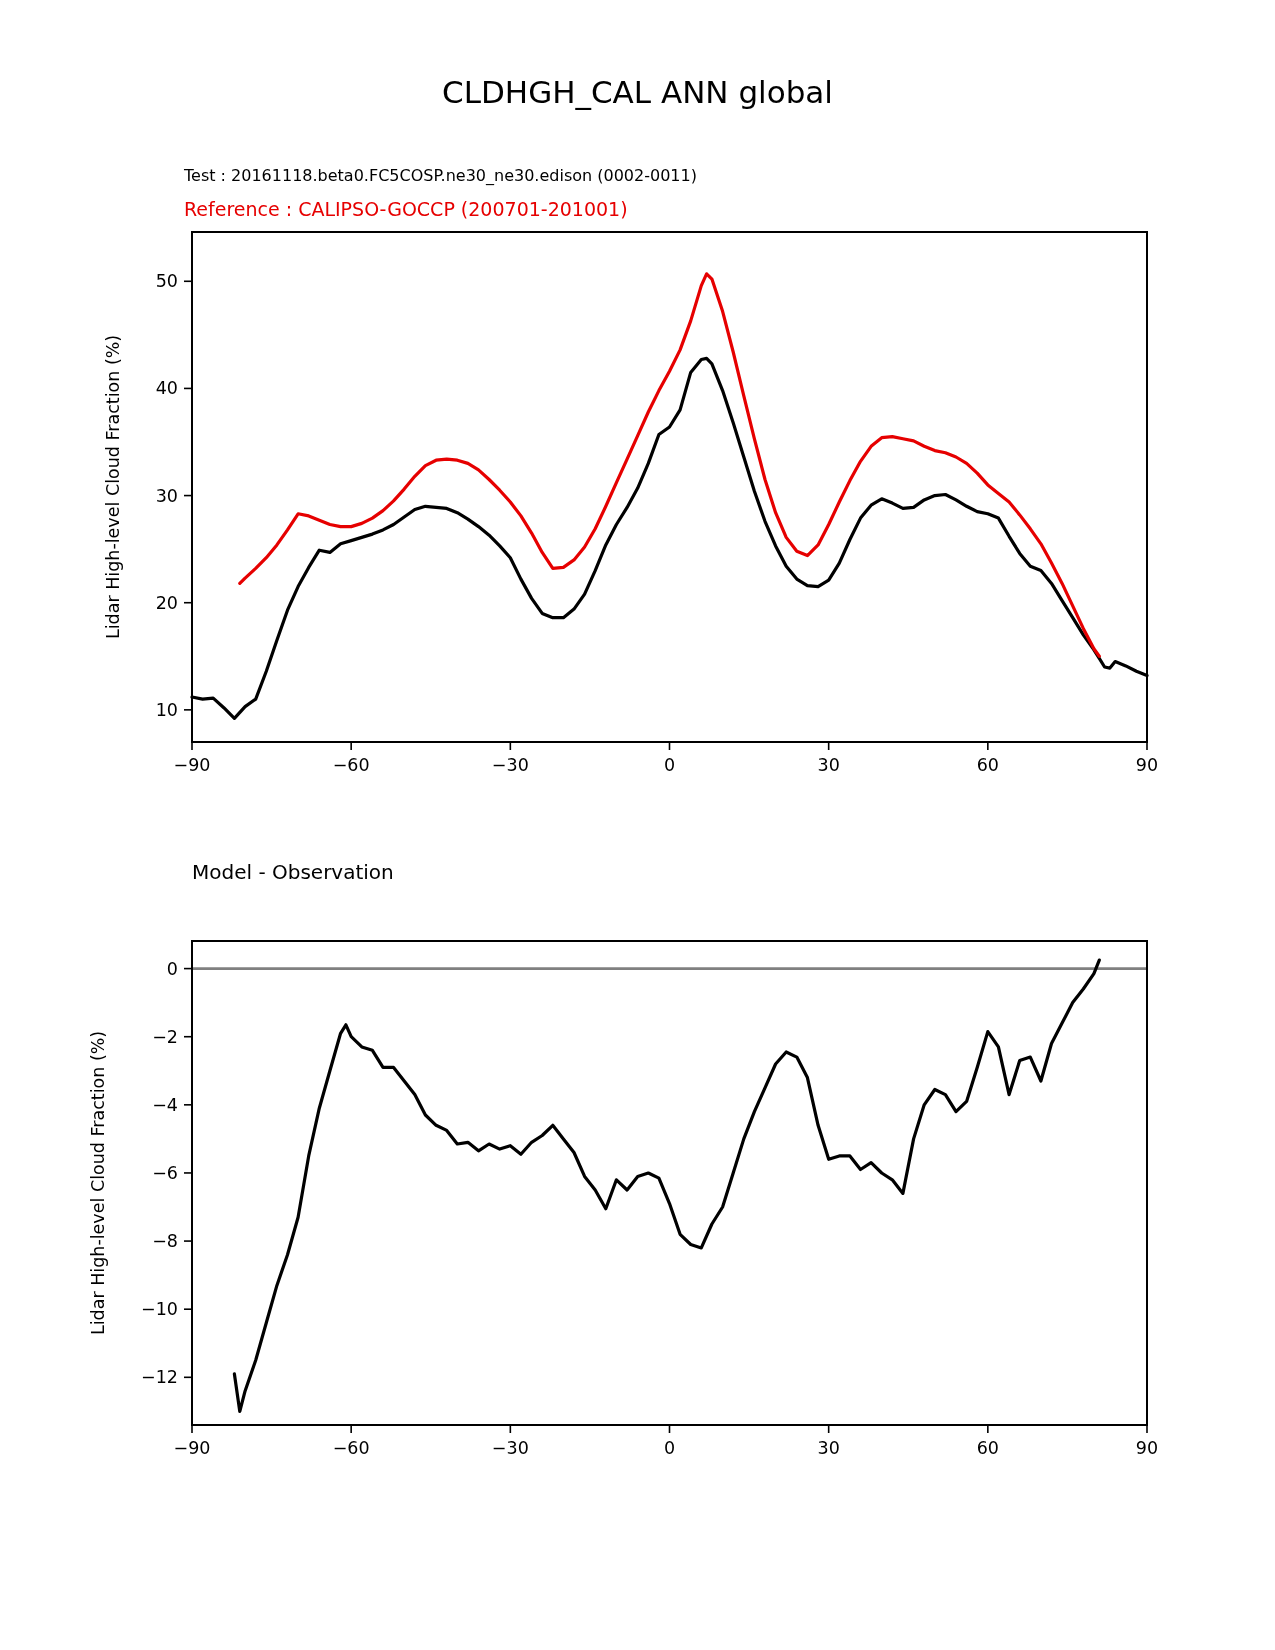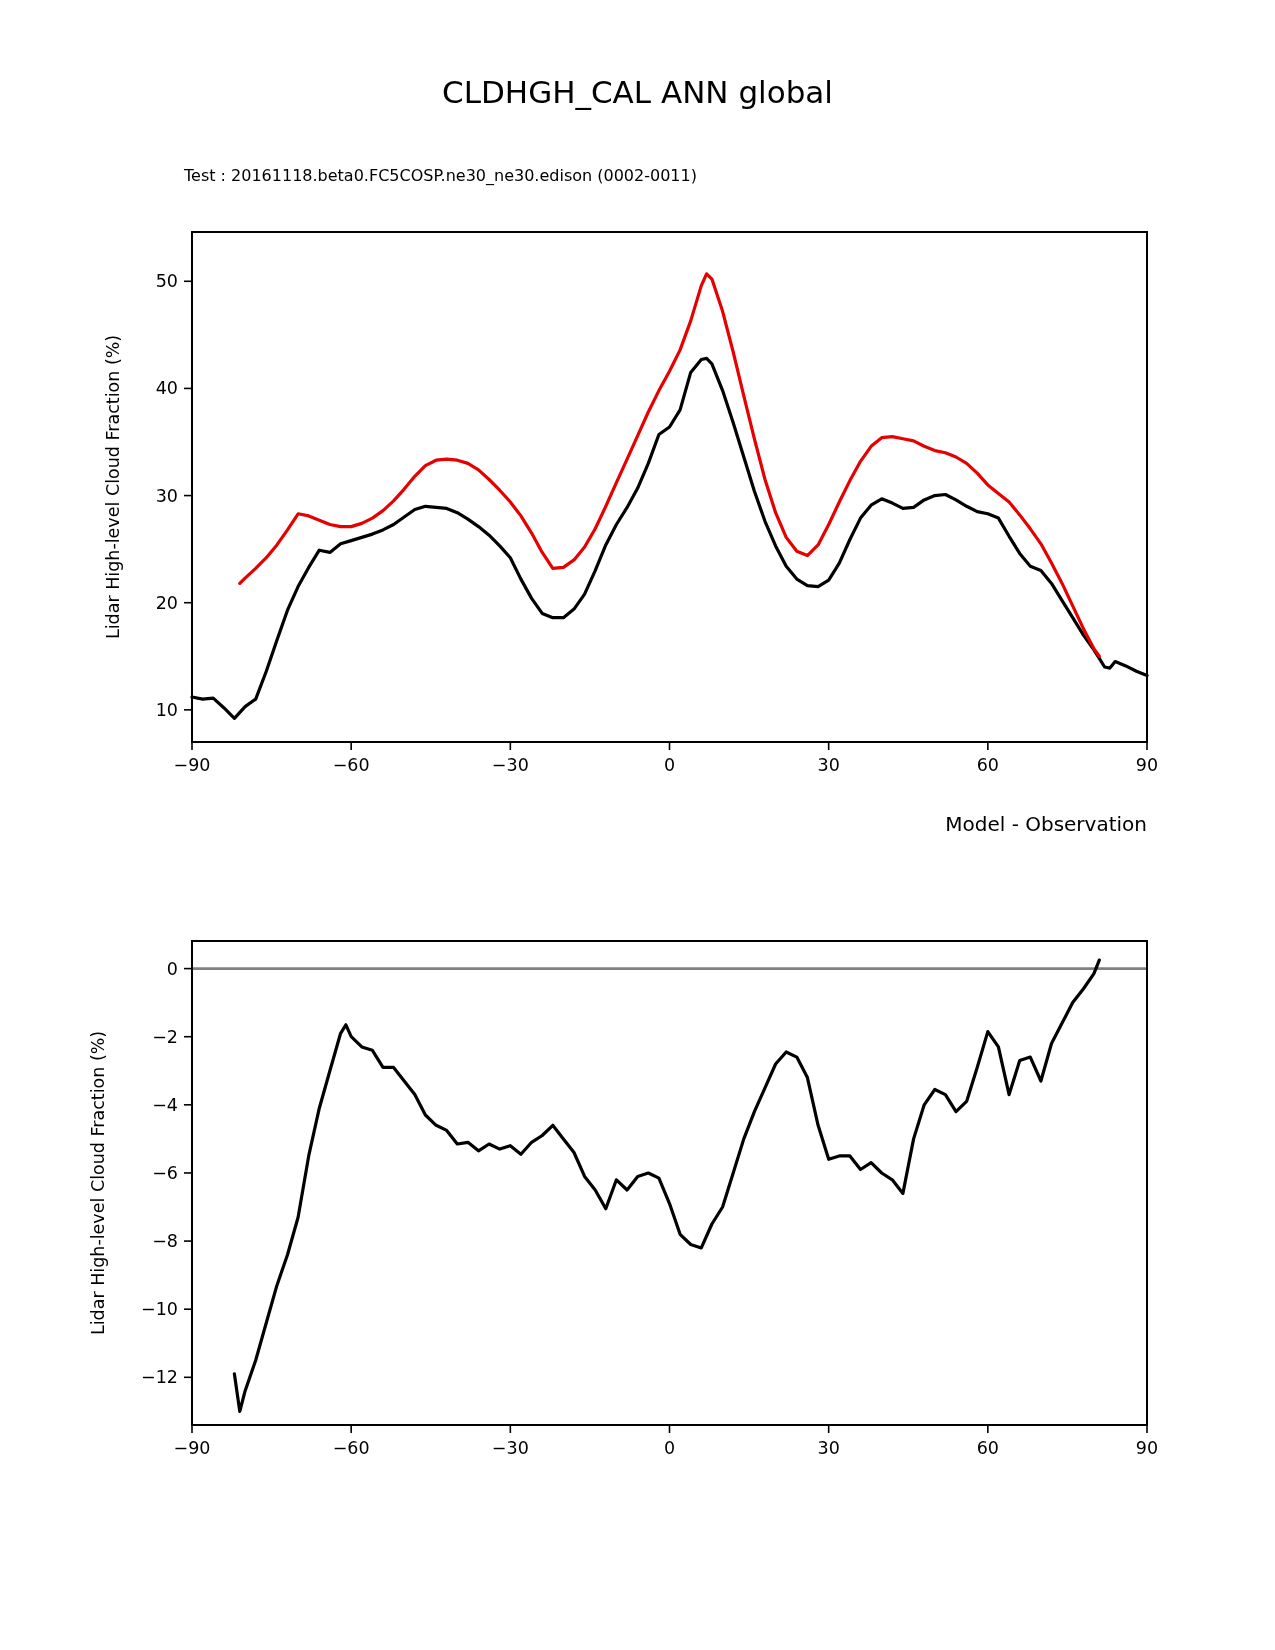--- a/index.html
+++ b/index.html
@@ -2,37 +2,38 @@
 <html><head>
 <meta charset="utf-8">
 <style>
   html,body{margin:0;padding:0;background:#fff;}
   .figure{position:relative;width:1275px;height:1650px;background:#ffffff;
           font-family:"DejaVu Sans","Liberation Sans",sans-serif;color:#000;overflow:hidden;padding-left:7px;}
   .suptitle{position:absolute;left:0;top:74px;width:1275px;text-align:center;
             font-size:31px;color:#000;}
   .hdr-test{position:absolute;left:184px;top:166px;font-size:16px;color:#000;white-space:nowrap;}
   .hdr-ref{position:absolute;left:184px;top:198px;font-size:19px;color:#e60000;white-space:nowrap;}
-  .axes-title{position:absolute;left:192px;top:812px;width:955px;text-align:right;
+  .axes-title{position:absolute;left:192px;top:860px;width:955px;text-align:left;
               font-size:20px;color:#000;}
   .ylabel{position:absolute;display:flex;align-items:center;justify-content:center;
           writing-mode:vertical-rl;transform:rotate(180deg);font-size:17.5px;color:#000;}
   .ylabel.top{left:103px;top:232px;height:510px;}
   .ylabel.bot{left:88px;top:941px;height:484px;}
   svg.chart{position:absolute;overflow:visible;}
   svg.chart text.tick{font-family:"DejaVu Sans","Liberation Sans",sans-serif;font-size:17.5px;fill:#000;}
 </style>
 </head>
 <body>
 
 <div class="figure">
 
   <div class="suptitle">CLDHGH_CAL ANN global</div>
 
   <div class="hdr-test">Test : 20161118.beta0.FC5COSP.ne30_ne30.edison (0002-0011)</div>
+  <div class="hdr-ref">Reference : CALIPSO-GOCCP (200701-201001)</div>
 
   <div class="ylabel top">Lidar High-level Cloud Fraction (%)</div>
   <svg class="chart" width="955" height="510" style="left:192px;top:232px;">
       <polyline points="0.0,465.0 10.6,467.1 21.2,466.1 31.8,475.7 42.4,486.4 53.1,474.6 63.7,467.1 74.3,439.3 84.9,408.2 95.5,378.2 106.1,354.6 116.7,335.4 127.3,318.2 137.9,320.4 148.6,311.8 159.2,308.6 169.8,305.4 180.4,302.1 191.0,297.9 201.6,292.5 212.2,285.0 222.8,277.5 233.4,274.3 244.1,275.4 254.7,276.4 265.3,280.7 275.9,287.1 286.5,294.6 297.1,303.2 307.7,313.9 318.3,325.7 328.9,347.1 339.6,366.4 350.2,381.4 360.8,385.7 371.4,385.7 382.0,377.1 392.6,362.1 403.2,338.6 413.8,312.9 424.4,292.5 435.1,275.4 445.7,256.1 456.3,231.4 466.9,202.5 477.5,195.0 488.1,177.9 498.7,140.4 509.3,127.5 514.6,126.4 519.9,131.8 530.6,158.6 541.2,190.7 551.8,225.0 562.4,259.3 573.0,289.3 583.6,313.9 594.2,334.3 604.8,347.1 615.4,353.6 626.1,354.6 636.7,348.2 647.3,331.1 657.9,307.5 668.5,286.1 679.1,273.2 689.7,266.8 700.3,271.1 710.9,276.4 721.6,275.4 732.2,267.9 742.8,263.6 753.4,262.5 764.0,267.9 774.6,274.3 785.2,279.6 795.8,281.8 806.4,286.1 817.1,304.3 827.7,321.4 838.3,334.3 848.9,338.6 859.5,351.4 870.1,368.6 880.7,385.7 891.3,402.9 901.9,417.9 907.3,426.4 912.6,435.0 917.9,436.1 923.2,429.6 933.8,433.9 944.4,439.3 955.0,443.6" fill="none" stroke="#000000" stroke-width="3.2" stroke-linejoin="round" stroke-linecap="round"></polyline>
       <polyline points="47.8,351.4 53.1,346.1 63.7,336.4 74.3,325.7 84.9,312.9 95.5,297.9 106.1,281.8 116.7,283.9 127.3,288.2 137.9,292.5 148.6,294.6 159.2,294.6 169.8,291.4 180.4,286.1 191.0,278.6 201.6,268.9 212.2,257.1 222.8,244.3 233.4,233.6 244.1,228.2 254.7,227.1 265.3,228.2 275.9,231.4 286.5,237.9 297.1,247.5 307.7,258.2 318.3,270.0 328.9,283.9 339.6,301.1 350.2,320.4 360.8,336.4 371.4,335.4 382.0,327.9 392.6,315.0 403.2,296.8 413.8,274.3 424.4,250.7 435.1,227.1 445.7,203.6 456.3,180.0 466.9,158.6 477.5,139.3 488.1,117.9 498.7,88.9 509.3,53.6 514.6,41.8 519.9,47.1 530.6,79.3 541.2,120.0 551.8,163.9 562.4,206.8 573.0,247.5 583.6,280.7 594.2,305.4 604.8,319.3 615.4,323.6 626.1,312.9 636.7,292.5 647.3,270.0 657.9,248.6 668.5,229.3 679.1,214.3 689.7,205.7 700.3,204.6 710.9,206.8 721.6,208.9 732.2,214.3 742.8,218.6 753.4,220.7 764.0,225.0 774.6,231.4 785.2,241.1 795.8,252.9 806.4,261.4 817.1,270.0 827.7,282.9 838.3,296.8 848.9,311.8 859.5,331.1 870.1,351.4 880.7,373.9 891.3,396.4 901.9,416.8 907.3,424.3" fill="none" stroke="#e60000" stroke-width="3.2" stroke-linejoin="round" stroke-linecap="round"></polyline>
       <rect x="0" y="0" width="955" height="510" fill="none" stroke="#000" stroke-width="2"></rect>
       <line x1="0" x2="0" y1="510" y2="518" stroke="#000" stroke-width="1.6"></line>
       <text x="0" y="539" text-anchor="middle" class="tick">−90</text>
       <line x1="159.16666666666666" x2="159.16666666666666" y1="510" y2="518" stroke="#000" stroke-width="1.6"></line>
       <text x="159.16666666666666" y="539" text-anchor="middle" class="tick">−60</text>

